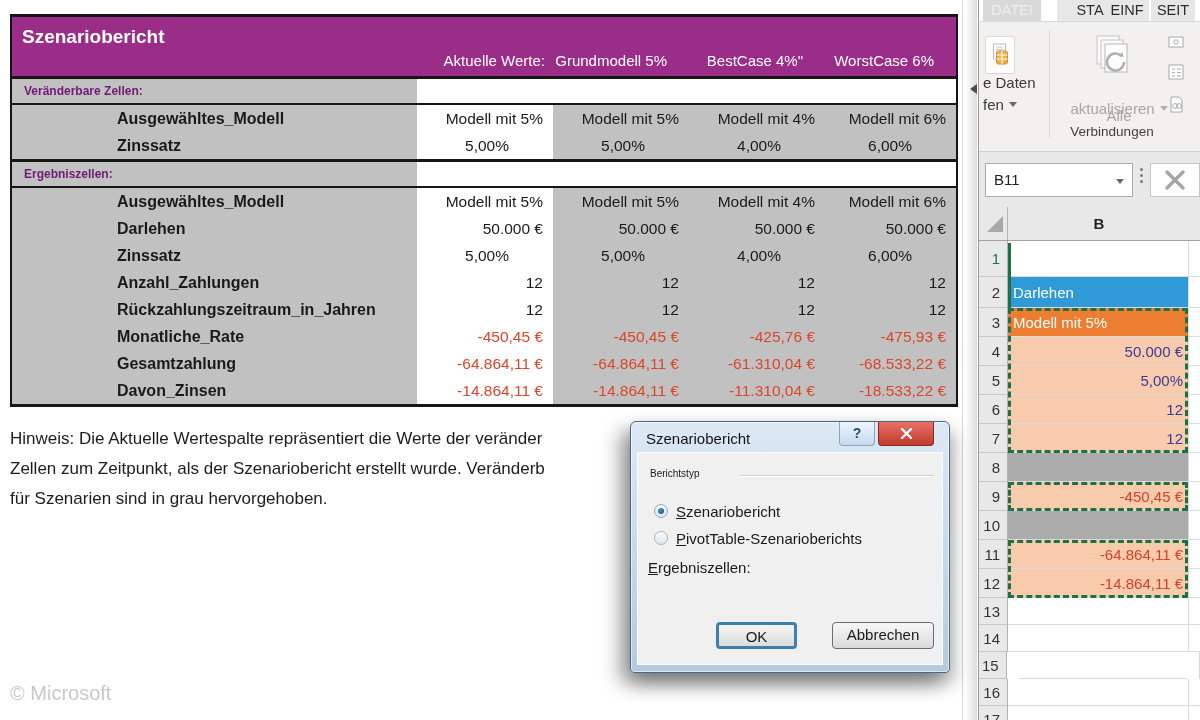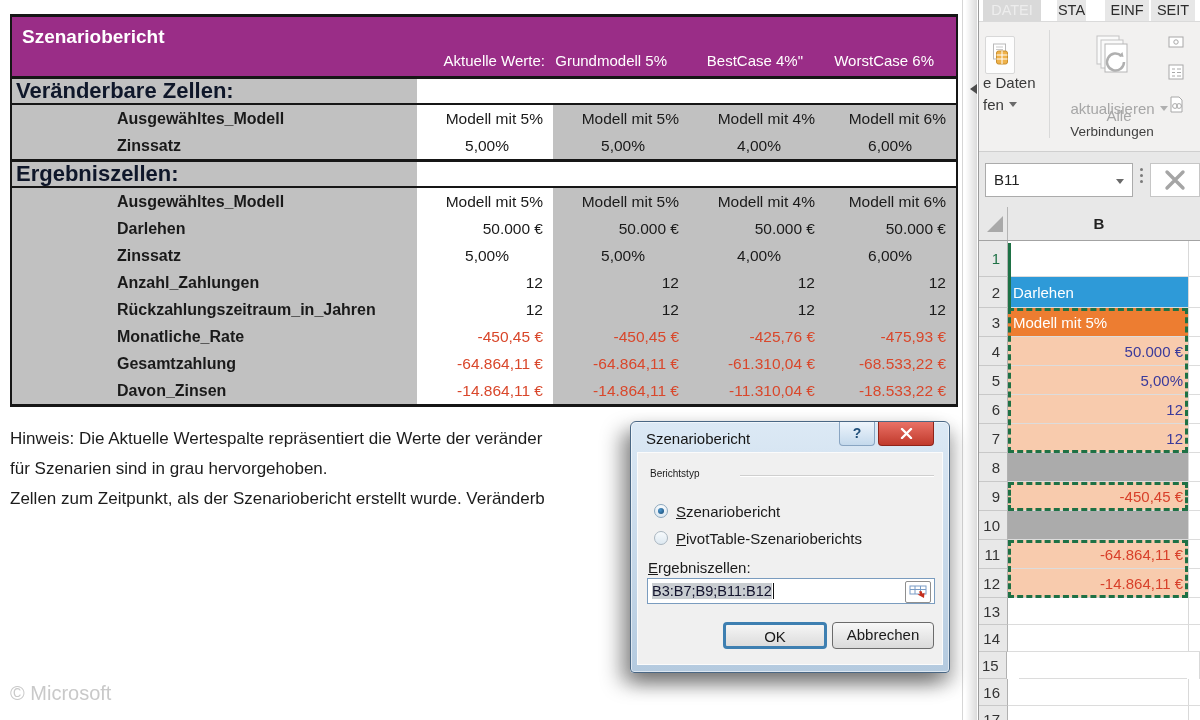--- a/index.html
+++ b/index.html
@@ -8,22 +8,22 @@
   
   #report{position:absolute;left:10px;top:14px;width:948px;
           border-left:2px solid #161616;border-right:2px solid #161616;
           border-top:3px solid #161616;border-bottom:3px solid #161616;box-sizing:border-box;}
   .rt-grid{display:grid;grid-template-columns:405px 136px 136px 136px 131px;}
   .rt-purple{background:var(--purple);color:#fff;}
   .rt-title{font-size:19px;font-weight:bold;padding:9px 0 1px 10px;}
   .rt-hdr-cell{font-size:15px;text-align:right;padding:3px 22px 7px 0;white-space:nowrap;}
   .hline2{height:2px;background:#161616;}
   .hline3{height:3px;background:#161616;}
-  .rt-band-label{background:#c1c1c1;color:#0f172a;font-weight:bold;font-size:22px;
-                 padding-left:4px;display:flex;align-items:center;height:24px;}
+  .rt-band-label{background:#c1c1c1;color:#701a75;font-weight:bold;font-size:12px;
+                 padding-left:12px;display:flex;align-items:center;height:24px;}
   .rt-band-rest{background:#fff;}
   .rt-row{height:27px;}
   .rt-label{background:#c1c1c1;font-weight:bold;font-size:16px;padding-left:105px;
             display:flex;align-items:center;white-space:nowrap;}
   .rt-val{display:flex;align-items:center;justify-content:flex-end;
           font-size:15.5px;padding-right:10px;background:#c1c1c1;white-space:nowrap;}
   .rt-val.white{background:#fff;}
   .rt-val.pct{padding-right:44px;}
   .rt-val.neg{color:var(--red);}
   
@@ -57,21 +57,21 @@
   .accel{text-decoration:underline;}
   .fld-label{position:absolute;left:10px;top:106px;font-size:15px;}
   .fld{position:absolute;left:9px;top:125px;width:288px;height:26px;background:#fff;
        border:1px solid #7a9cbf;box-sizing:border-box;display:flex;align-items:center;padding-left:4px;}
   .fld-text{font-size:14.5px;background:#c9cdd1;color:#14142e;}
   .fld-caret{width:1px;height:16px;background:#111;margin-left:1px;}
   .rangebtn{position:absolute;right:3px;top:2px;width:24px;height:20px;background:#fff;
             border:1px solid #8f8f8f;border-radius:2px;display:flex;align-items:center;justify-content:center;}
   .btn{position:absolute;top:169px;height:27px;font-size:15px;text-align:center;line-height:24px;
        border-radius:4px;box-sizing:border-box;}
-  .btn-ok{left:85px;width:104px;border:3px solid #3e7fb1;background:linear-gradient(#f5f5f5,#dcdcdc);}
+  .btn-ok{left:78px;width:81px;border:3px solid #3e7fb1;background:linear-gradient(#f5f5f5,#dcdcdc);}
   .btn-cancel{left:194px;width:102px;border:1px solid #6b6b6b;background:linear-gradient(#f8f8f8,#dadada);}
   
   #gapline{position:absolute;left:962px;top:0;width:1px;height:720px;background:#d6d6d6;}
   #gapshadow{position:absolute;left:965px;top:0;width:12px;height:720px;
              background:linear-gradient(to right,rgba(0,0,0,0),rgba(0,0,0,.14));}
   #collapse-arrow{position:absolute;left:965px;top:84px;width:0;height:0;z-index:5;
                   border:5px solid transparent;border-right:7px solid #4d4d4d;}
   #panel{position:absolute;left:978px;top:0;width:222px;height:720px;background:#fff;
          border-left:1px solid #9b9b9b;box-sizing:border-box;}
   .tab{position:absolute;top:0;height:21px;font-size:14.5px;text-align:center;line-height:21px;
@@ -230,22 +230,22 @@
         <div class="rt-val white neg">-14.864,11 €</div>
         <div class="rt-val neg">-14.864,11 €</div>
         <div class="rt-val neg">-11.310,04 €</div>
         <div class="rt-val neg">-18.533,22 €</div>
       </div>
     </div>
 </div>
 
 <div id="note">
     <div>Hinweis: Die Aktuelle Wertespalte repräsentiert die Werte der veränder</div>
+    <div>Zellen zum Zeitpunkt, als der Szenariobericht erstellt wurde. Veränderb</div>
     <div>für Szenarien sind in grau hervorgehoben.</div>
-    <div>Zellen zum Zeitpunkt, als der Szenariobericht erstellt wurde. Veränderb</div>
   </div>
 <div id="watermark">© Microsoft</div>
 
 <div id="dialog">
   <div class="dlg-title">Szenariobericht</div>
   <div class="dlg-btn dlg-help">?</div>
   <div class="dlg-btn dlg-close">
     <span>
       <svg width="13" height="11" viewBox="0 0 13 11">
           <path d="M2 1 L11 10 M11 1 L2 10" stroke="#fff" stroke-width="2.4" stroke-linecap="round"></path>
@@ -258,44 +258,33 @@
 
     <div class="radio" style="left:16px;top:51px;">
         <div class="dot"></div>
       </div>
     <div class="rlabel" style="left:38px;top:50px;"><span class="accel">S</span><span>zenariobericht</span></div>
 
     <div class="radio off" style="left:16px;top:78px;"></div>
     <div class="rlabel" style="left:38px;top:77px;"><span class="accel">P</span><span>ivotTable-Szenarioberichts</span></div>
 
     <div class="fld-label"><span class="accel">E</span><span>rgebniszellen:</span></div>
-    <div class="fld">
-      <span class="fld-text">B3:B7;B9;B11:B12</span>
-      <span class="fld-caret"></span>
-      <div class="rangebtn">
-        <svg width="18" height="14" viewBox="0 0 18 14">
-          <rect x="1" y="1" width="16" height="8" fill="#fff" stroke="#7a9cc6"></rect>
-          <path d="M1 4.5 H17 M6 1 V9 M11.5 1 V9" stroke="#7a9cc6" stroke-width="1"></path>
-          <path d="M15 13 L8.5 9.5 L11 9 L10 6.5 L12.5 6 L13.5 8.8 L15.5 7.8 Z" fill="#c62f1d"></path>
-        </svg>
-      </div>
-    </div>
     <div class="btn btn-ok">OK</div>
     <div class="btn btn-cancel">Abbrechen</div>
   </div>
 </div>
 
 <div id="gapline"></div>
 <div id="gapshadow"></div>
 <div id="collapse-arrow"></div>
 
 <div id="panel">
   <div id="tabs">
       <div class="tab file" style="left: 4px; width: 58px;">DATEI</div>
-      <div class="tab" style="left: 78px; width: 29px;">STA</div>
+      <div class="tab" style="left: 78px; width: 66px;">STA</div>
       <div class="tab" style="left: 126px; width: 44px;">EINF</div>
       <div class="tab" style="left: 172px; width: 44px;">SEIT</div>
     </div>
 
   <div id="ribbon">
     <div class="extbtn">
       <svg width="18" height="24" viewBox="0 0 18 24">
         <rect x="2.5" y="1" width="12" height="15" fill="#fff" stroke="#b9b9b9"></rect>
         <path d="M5 4 H12 M5 6.5 H12" stroke="#c9c9c9"></path>
         <rect x="5.5" y="8" width="11" height="13" rx="2" fill="#efb24a" stroke="#c98f2e"></rect>

